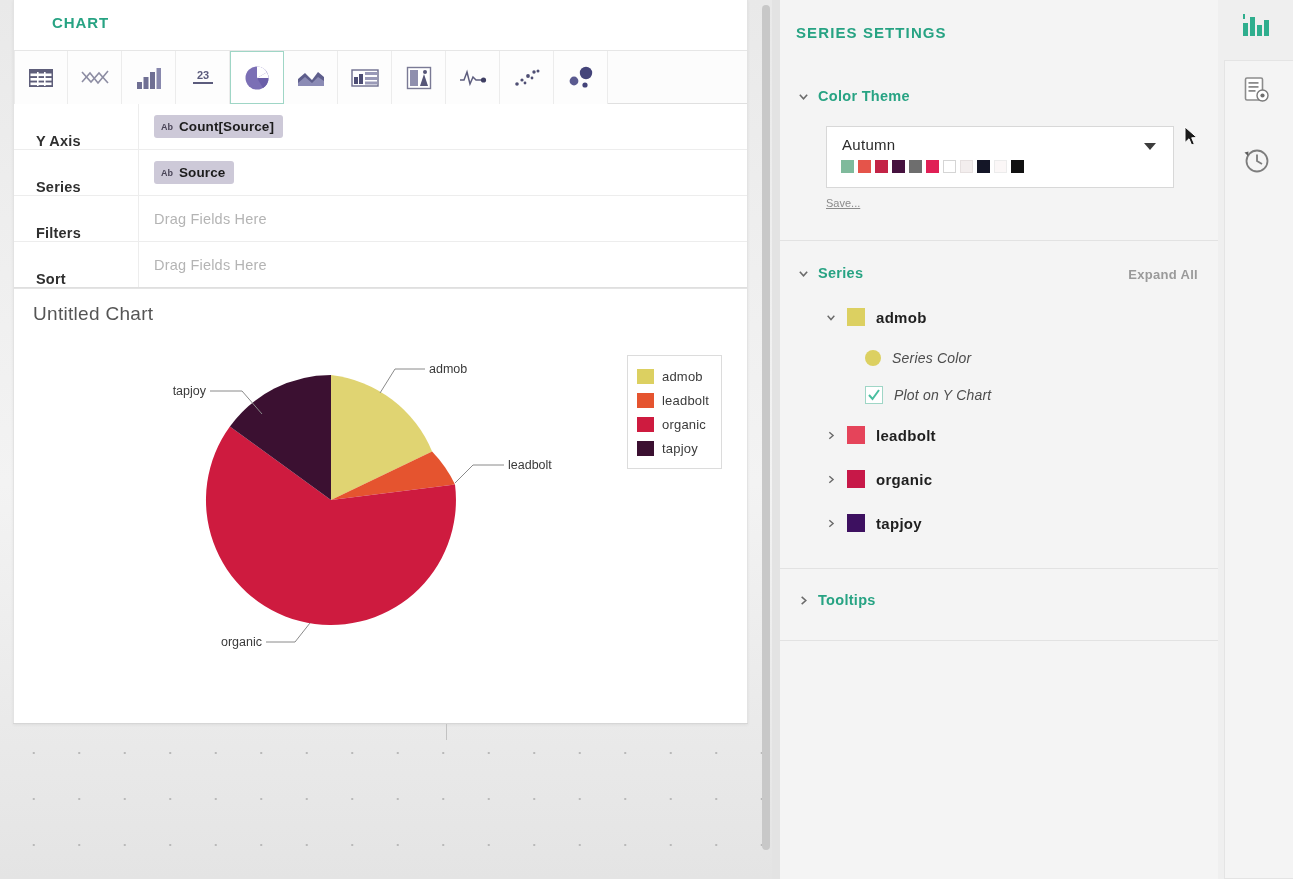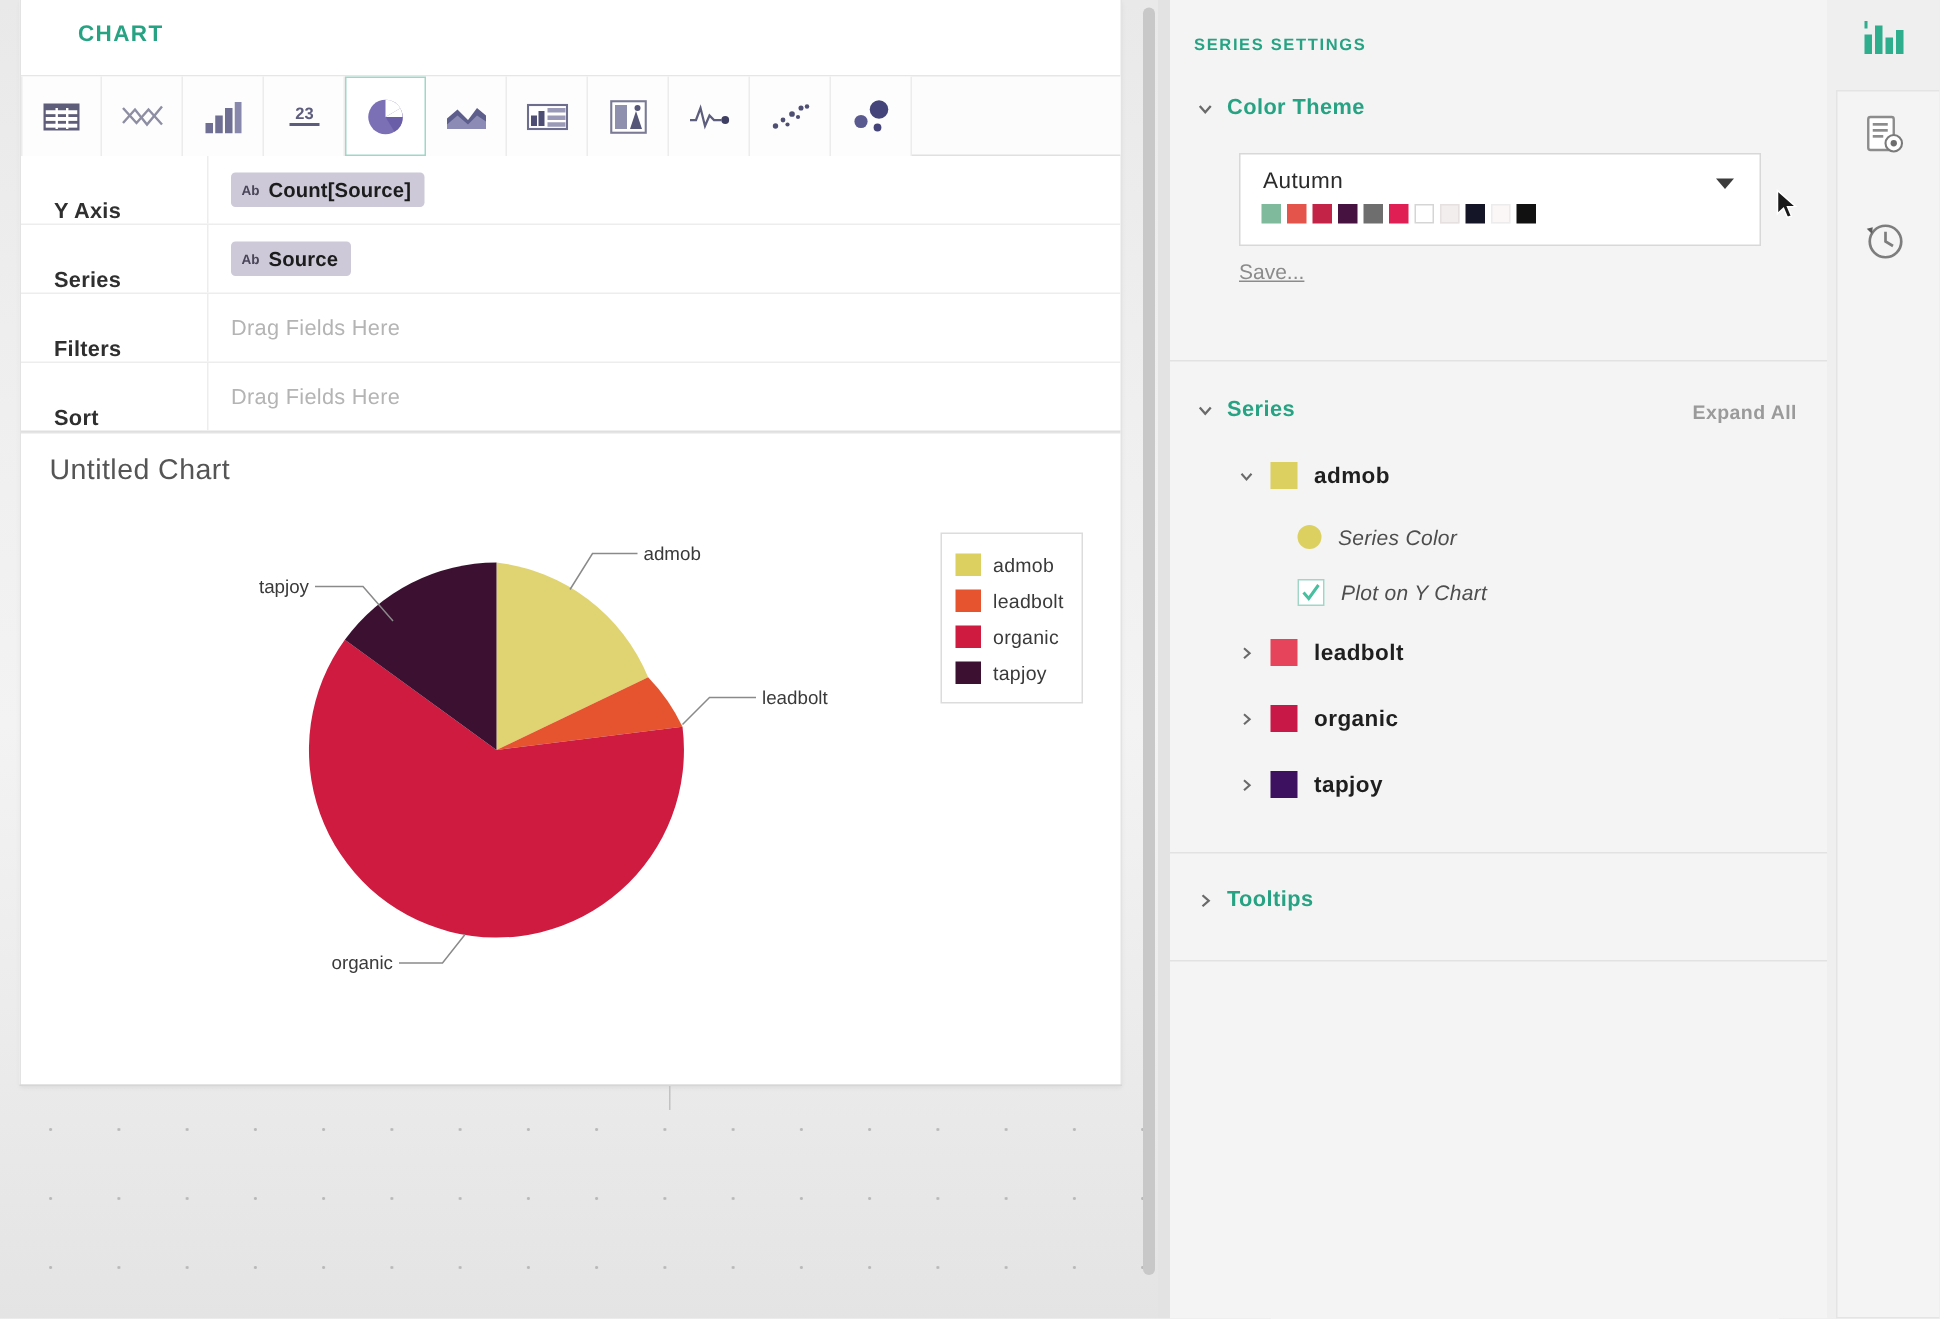--- a/index.html
+++ b/index.html
@@ -130,36 +130,36 @@
     background: #e3e3e3;
   }
 
   
   #right-panel {
     position: absolute; left: 780px; top: 0; width: 438px; height: 879px;
     background: #f4f4f4;
   }
   #panel-title {
     position: absolute; left: 16px; top: 24px;
-    font-size: 11px; font-weight: bold; letter-spacing: 1.1px;
+    font-size: 15px; font-weight: bold; letter-spacing: 1.1px;
     color: #27a383;
   }
 
   .section { position: absolute; left: 0; width: 438px; }
   .section-head {
     display: flex; align-items: center; gap: 9px;
     font-size: 14.5px; font-weight: bold; color: #27a383;
     letter-spacing: .3px; cursor: pointer;
   }
   .caret {
     width: 11px; height: 11px; flex: none; color: #6a6a6a;
   }
 
   
-  #sec-color-theme { top: 64px; padding-left: 18px; }
+  #sec-color-theme { top: 88px; padding-left: 18px; }
   #theme-select {
     margin-top: 22px; margin-left: 28px;
     width: 348px; height: 62px;
     background: #fff; border: 1px solid #d8d8d8;
     position: relative; cursor: pointer;
   }
   #theme-name {
     position: absolute; left: 15px; top: 9px;
     font-size: 15px; color: #2b2b2b; letter-spacing: .3px;
   }
@@ -168,21 +168,21 @@
     width: 0; height: 0; border-left: 6px solid transparent;
     border-right: 6px solid transparent; border-top: 7px solid #3c3c3c;
   }
   #theme-swatches {
     position: absolute; left: 14px; top: 33px;
     display: flex; gap: 4px;
   }
   #theme-swatches i { width: 13px; height: 13px; display: block; }
   #save-link {
     margin-left: 28px; margin-top: 9px;
-    font-size: 14px; color: #8b8b8b;
+    font-size: 11px; color: #8b8b8b;
     text-decoration: underline; cursor: pointer; display: inline-block;
   }
   .divider {
     position: absolute; left: 0; width: 438px; height: 1px; background: #e2e2e2;
   }
 
   
   #sec-series { top: 265px; padding-left: 18px; }
   #expand-all {
     position: absolute; right: 20px; top: 2px;

